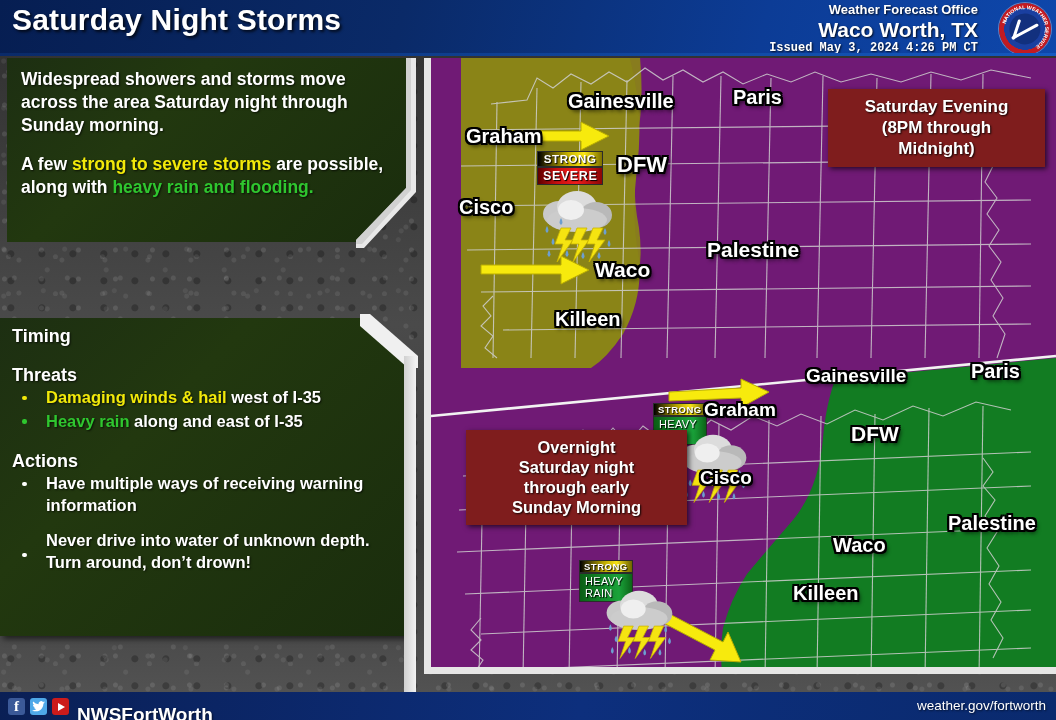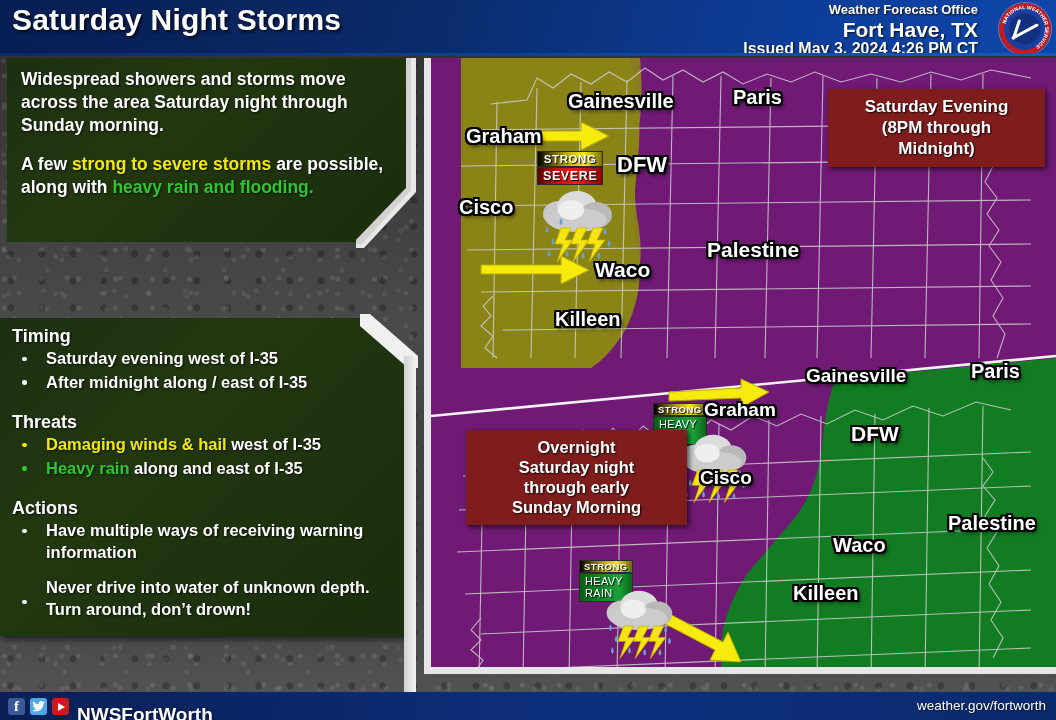--- a/index.html
+++ b/index.html
@@ -41,21 +41,21 @@
     font-size:30px;font-weight:bold;color:#fff;letter-spacing:.2px;
     text-shadow:2px 2px 3px rgba(0,0,0,.75);
     white-space:nowrap;
   }
   #hdr-right{
     position:absolute;right:78px;top:2px;text-align:right;color:#fff;
     text-shadow:1px 1px 2px rgba(0,0,0,.8);
   }
   #hdr-right .l1{font-size:13px;font-weight:bold;line-height:16px;}
   #hdr-right .l2{font-size:21px;font-weight:bold;line-height:23px;}
-  #hdr-right .l3{font-size:16px;font-weight:bold;line-height:15px;}
+  #hdr-right .l3{font-size:12px;font-weight:bold;line-height:15px;font-family:Liberation Mono, monospace;}
 
   #nws-logo{
     position:absolute;right:5px;top:3px;width:52px;height:52px;border-radius:50%;
     background:radial-gradient(circle at 50% 50%, #1a3fa0 0 56%, #c21b22 57% 100%);
     box-shadow:0 0 0 1px rgba(255,255,255,.35);
     overflow:hidden;
   }
   #nws-logo .ring-text{
     position:absolute;inset:0;color:#fff;font-size:4.4px;font-weight:bold;
   }
@@ -208,21 +208,21 @@
 <body>
 
 <div id="stage">
 
   <div id="bg-texture"></div>
 
   <div id="header">
     <div id="main-title">Saturday Night Storms</div>
     <div id="hdr-right">
       <div class="l1">Weather Forecast Office</div>
-      <div class="l2">Fort Have, TX</div>
+      <div class="l2">Waco Worth, TX</div>
       <div class="l3">Issued May 3, 2024 4:26 PM CT</div>
     </div>
     <div id="nws-logo">
       <svg class="ring-text" viewBox="0 0 52 52" width="52" height="52" aria-hidden="true">
         <defs>
             <path id="ringpath" d="M26,26 m-20,0 a20,20 0 1,1 40,0 a20,20 0 1,1 -40,0"></path>
           </defs>
         <text font-size="5.2" font-weight="bold" fill="#ffffff" font-family="Liberation Sans, sans-serif">
           <textPath href="#ringpath" startOffset="4%">NATIONAL WEATHER SERVICE</textPath>
         </text>
@@ -244,24 +244,20 @@
     <svg width="60" height="190" viewBox="0 0 60 190">
       <polygon points="50,0 60,0 60,134 8,190 0,190 0,182 50,130" fill="#e8e8e8"></polygon>
       <polygon points="50,0 55,0 55,132 6,186 0,186 0,182 50,130" fill="#bdbdbd" opacity=".55"></polygon>
     </svg>
   </div>
 
   <div class="panel" id="panel-details">
     <div id="details-body">
 
       <div class="sec-head">Timing</div>
-      <ul class="bullets">
-        <li><span class="dot"></span><span>Saturday evening west of I-35</span></li>
-        <li><span class="dot"></span><span>After midnight along / east of I-35</span></li>
-      </ul>
 
       <div class="sec-gap"></div>
 
       <div class="sec-head">Threats</div>
       <ul class="bullets">
         <li class="y"><span class="dot"></span><span class="hl-yellow">Damaging winds &amp; hail</span><span> west of I-35</span></li>
         <li class="g"><span class="dot"></span><span class="hl-green">Heavy rain</span><span> along and east of I-35</span></li>
       </ul>
 
       <div class="sec-gap"></div>

